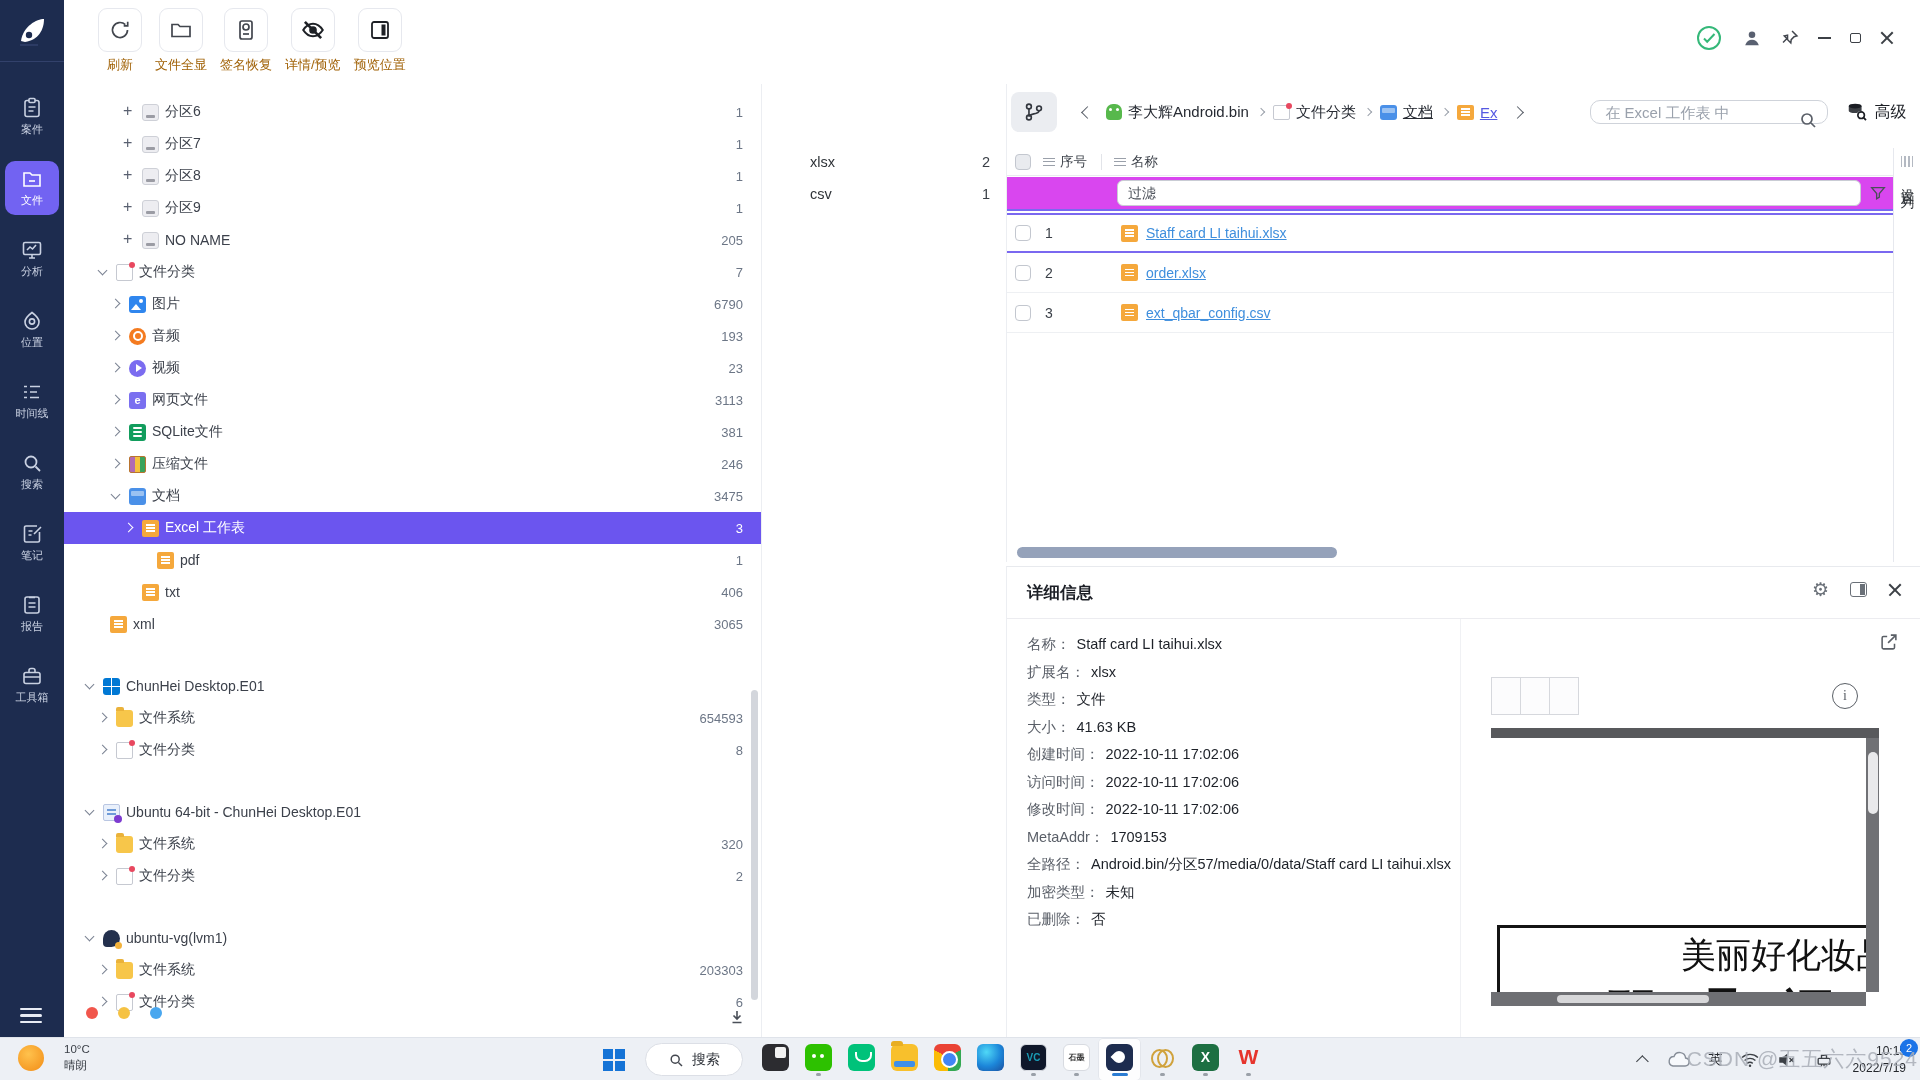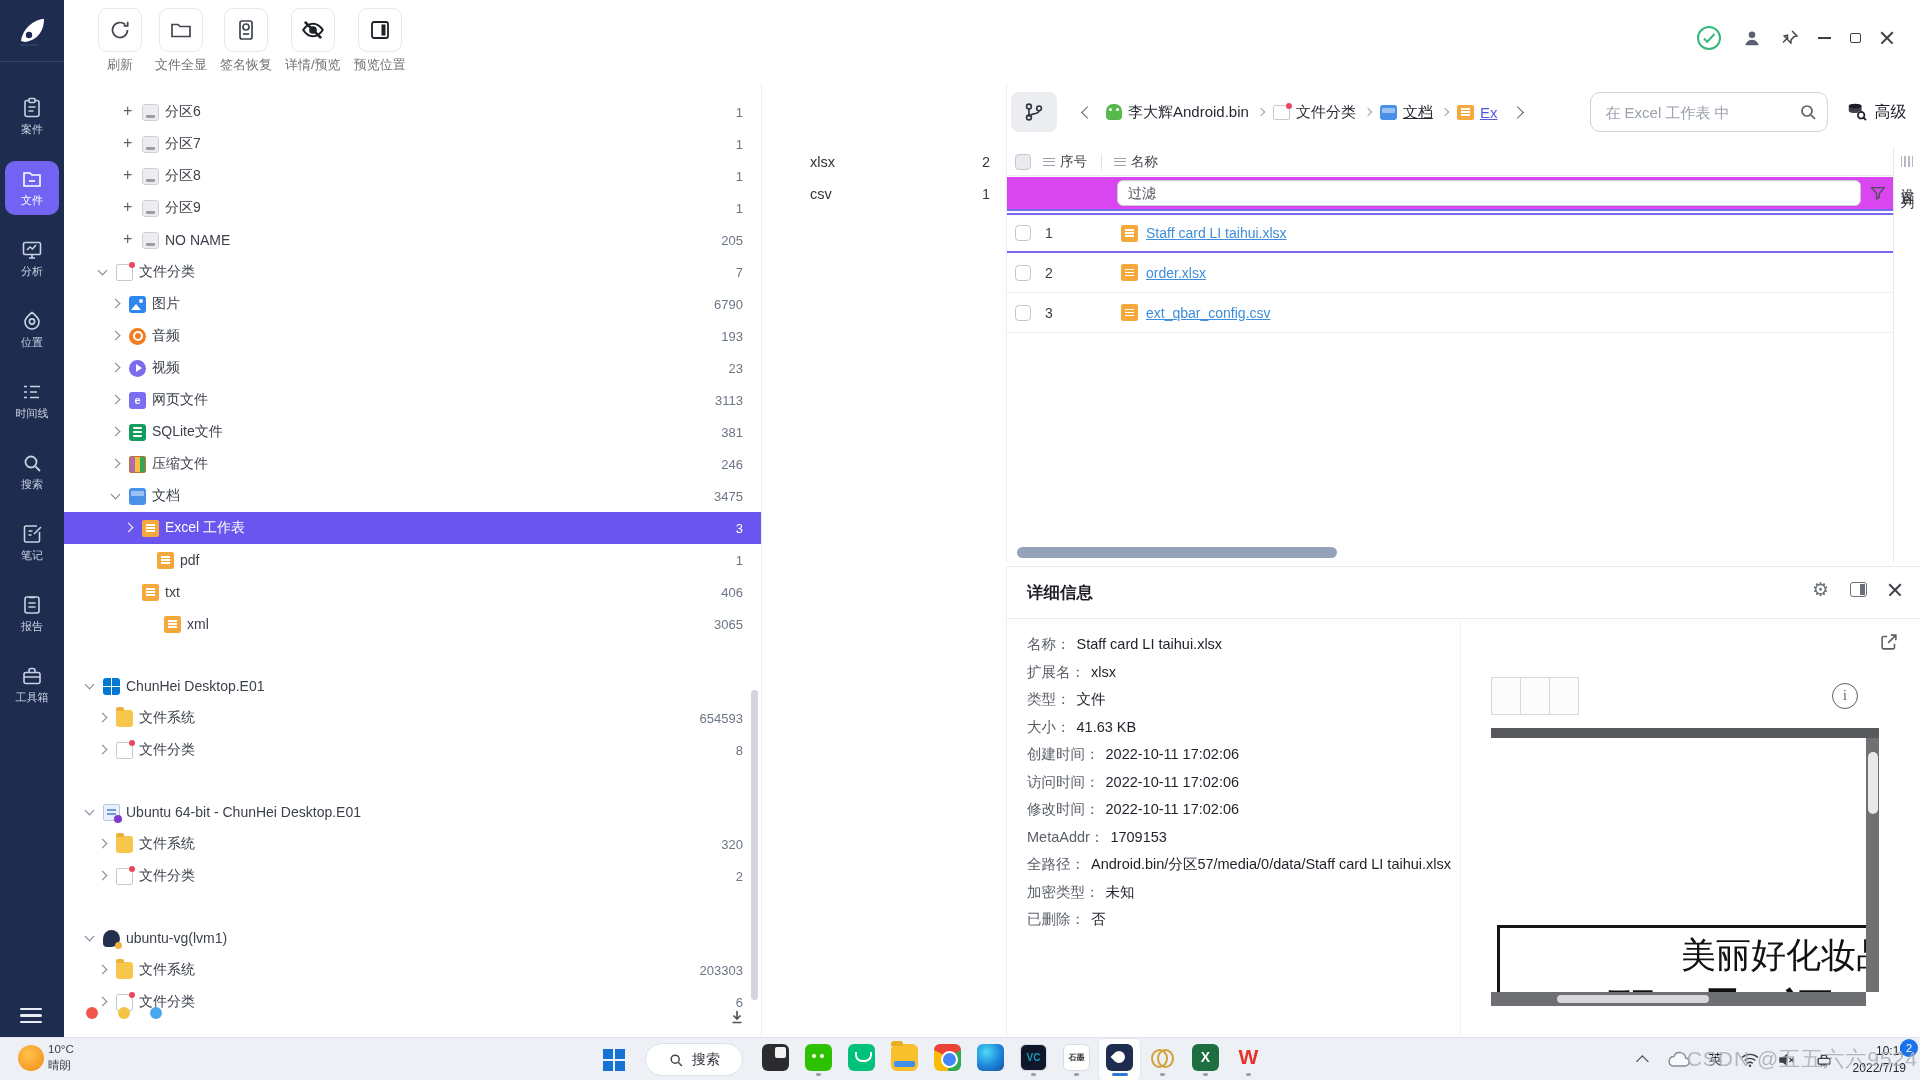--- a/index.html
+++ b/index.html
@@ -15,21 +15,21 @@
 .rail-item .lbl{font-size:11px;color:#c9d1e2;margin-top:3px;white-space:nowrap}
 .rail-item.active{background:#7263f2}
 .rail-item.active .lbl{color:#fff}
 .rail-burger{position:absolute;bottom:14px;left:20px;width:22px;display:flex;flex-direction:column;gap:4px}
 .rail-burger i{height:2.4px;background:#e8ecf5;border-radius:2px}
 
 .topbar{position:absolute;left:64px;top:0;right:0;height:84px;background:#fff}
 .tools{position:absolute;left:34px;top:8px;display:flex;gap:13px}
 .tool{display:flex;flex-direction:column;align-items:center;cursor:pointer}
 .tool .btn{width:44px;height:44px;border:1px solid #e6e8ee;border-radius:9px;background:#fff;display:flex;align-items:center;justify-content:center}
-.tool .lbl{font-size:13px;color:#737373;margin-top:4px;white-space:nowrap}
+.tool .lbl{font-size:13px;color:#a16207;margin-top:4px;white-space:nowrap}
 .winctl{position:absolute;right:26px;top:24px;display:flex;align-items:center;gap:19px}
 .wbtn{cursor:pointer;display:flex;align-items:center;justify-content:center}
 .ic-min{width:13px;height:2px;background:#3c4046}
 .ic-max{width:11px;height:10px;border:1.7px solid #3c4046;border-radius:2px}
 .ic-x{position:relative;width:14px;height:14px}
 .ic-x::before,.ic-x::after{content:"";position:absolute;left:-1px;top:6px;width:16px;height:1.8px;background:#3c4046}
 .ic-x::before{transform:rotate(45deg)}.ic-x::after{transform:rotate(-45deg)}
 
 .tree-panel{position:absolute;left:64px;top:84px;width:698px;height:953px;background:#fff;border-right:1px solid #eceef2}
 .tree{padding-top:12px}
@@ -80,21 +80,21 @@
 .chv{width:9px;height:9px;border-right:1.8px solid #565c66;border-bottom:1.8px solid #565c66;display:inline-block;cursor:pointer}
 .chv.back{transform:rotate(135deg);margin:0 14px 0 26px}
 .chv.fwd{transform:rotate(-45deg);margin-left:16px}
 .chv.sep{width:6px;height:6px;border-color:#9aa0aa;transform:rotate(-45deg);margin:0 9px}
 .crumb{display:flex;align-items:center;gap:6px;font-size:15px;color:#272b33;cursor:pointer;white-space:nowrap}
 .crumb .bi{width:16px;height:16px}
 .bi-android{background:#57b84c;border-radius:7px 7px 4px 4px;position:relative}
 .bi-android::after{content:"";position:absolute;left:3px;top:4px;width:3px;height:3px;background:#fff;border-radius:50%;box-shadow:7px 0 0 #fff}
 .crumb.u .txt{text-decoration:underline}
 .crumb.link .txt{color:#5559e2;text-decoration:underline}
-.fsearch{position:relative;width:238px;height:40px;margin-left:68px}
+.fsearch{position:relative;width:238px;height:24px;margin-left:68px}
 .fsearch input{width:100%;height:100%;border:1px solid #cfd3da;border-radius:10px;padding:0 36px 0 14px;font-size:15px;color:#333;outline:none;font-family:inherit}
 .fsearch input::placeholder{color:#9aa1ac}
 .fsearch .mag{position:absolute;right:10px;top:10px}
 .advbtn{display:flex;align-items:center;gap:6px;margin-left:18px;font-size:16px;color:#1b1e24;cursor:pointer}
 .grid-head{position:absolute;left:0;right:27px;top:64px;height:28px;display:flex;align-items:center;border-bottom:1px solid #e9ebef;font-size:13.5px;color:#3e434b}
 .cbx{width:16px;height:16px;border:1px solid #c3c7cf;border-radius:4px;background:#fff;cursor:pointer;flex:0 0 16px}
 .cbx.hd{background:#e9ebef}
 .colmenu{width:12px;height:8px;border-top:1.6px solid #9aa0aa;border-bottom:1.6px solid #9aa0aa;position:relative;margin:0 5px 0 12px}
 .colmenu::after{content:"";position:absolute;left:0;right:0;top:2.2px;height:1.6px;background:#9aa0aa}
 .grid-head .c1{margin-left:8px}
@@ -145,21 +145,21 @@
 .doc-page{position:absolute;left:0;right:13px;top:10px;bottom:14px;background:#fff;overflow:hidden}
 .doc-box{position:absolute;left:6px;right:-30px;top:187px;height:240px;border:3px solid #141414}
 .doc-line1{font-size:35px;color:#111;text-align:right;padding:4px 2px 0 0;font-family:"Liberation Serif","DejaVu Serif",serif;white-space:nowrap}
 .doc-line2{font-size:48px;color:#111;text-align:right;padding-right:46px;letter-spacing:14px;font-weight:bold;font-family:"Liberation Serif","DejaVu Serif",serif;white-space:nowrap}
 .doc-vscroll{position:absolute;right:0;top:10px;bottom:14px;width:13px;background:#707175}
 .doc-vthumb{position:absolute;right:1.5px;top:14px;width:10px;height:62px;background:#e9e9eb;border-radius:5px;cursor:pointer}
 .doc-hscroll{position:absolute;left:0;right:13px;bottom:0;height:14px;background:#6e6f73}
 .doc-hthumb{position:absolute;left:66px;top:3px;width:152px;height:8px;background:#d7d7d9;border-radius:4px;cursor:pointer}
 
 .taskbar{position:absolute;left:0;bottom:0;width:1920px;height:43px;background:#edf0f5;border-top:1px solid #dfe3ea}
-.weather{position:absolute;left:18px;top:4px;display:flex;align-items:center;gap:4px;cursor:pointer}
+.weather{position:absolute;left:18px;top:4px;display:flex;align-items:center;gap:20px;cursor:pointer}
 .sun{width:26px;height:26px;border-radius:50%;background:radial-gradient(circle at 40% 35%,#ffc24d,#f28c16)}
 .wtxt{font-size:11.5px;color:#3a3f47;line-height:1.35}
 .tb-center{position:absolute;left:594px;top:0;height:43px;display:flex;align-items:center;gap:3px}
 .startbtn{width:40px;height:36px;display:flex;align-items:center;justify-content:center;border-radius:6px;cursor:pointer}
 .winlogo{width:22px;height:22px;background:#1573d6;position:relative}
 .winlogo::after{content:"";position:absolute;inset:0;background:linear-gradient(transparent 45%,#edf0f5 45% 55%,transparent 55%),linear-gradient(90deg,transparent 45%,#edf0f5 45% 55%,transparent 55%)}
 .searchpill{height:33px;background:#fff;border:1px solid #dcdfe6;border-radius:17px;display:flex;align-items:center;gap:8px;padding:0 22px;margin:0 8px;font-size:14px;color:#30343b;cursor:pointer}
 .tb-item{width:43px;height:43px;display:flex;flex-direction:column;align-items:center;justify-content:center;cursor:pointer;position:relative}
 .tb-item .ticon{width:27px;height:27px;display:flex;align-items:center;justify-content:center;border-radius:6px;font-weight:bold}
 .tb-item .dot{width:5px;height:3px;border-radius:2px;background:#9aa0a8;margin-top:2px;visibility:hidden}
@@ -462,21 +462,21 @@
           <span class="ti ti-xls"></span>
           <span class="tlabel">pdf</span>
           <span class="count">1</span>
         </div>
         <div class="trow" style="padding-left: 57px;">
           <span class="exp exp-none"></span>
           <span class="ti ti-xls"></span>
           <span class="tlabel">txt</span>
           <span class="count">406</span>
         </div>
-        <div class="trow" style="padding-left: 79px;">
+        <div class="trow" style="padding-left: 25px;">
           <span class="exp exp-none"></span>
           <span class="ti ti-xls"></span>
           <span class="tlabel">xml</span>
           <span class="count">3065</span>
         </div>
         <div class="trow gap" style="padding-left: 18px;">
           <span class="exp exp-down"></span>
           <span class="ti ti-windows"></span>
           <span class="tlabel">ChunHei Desktop.E01</span>
           <span class="count"></span>

